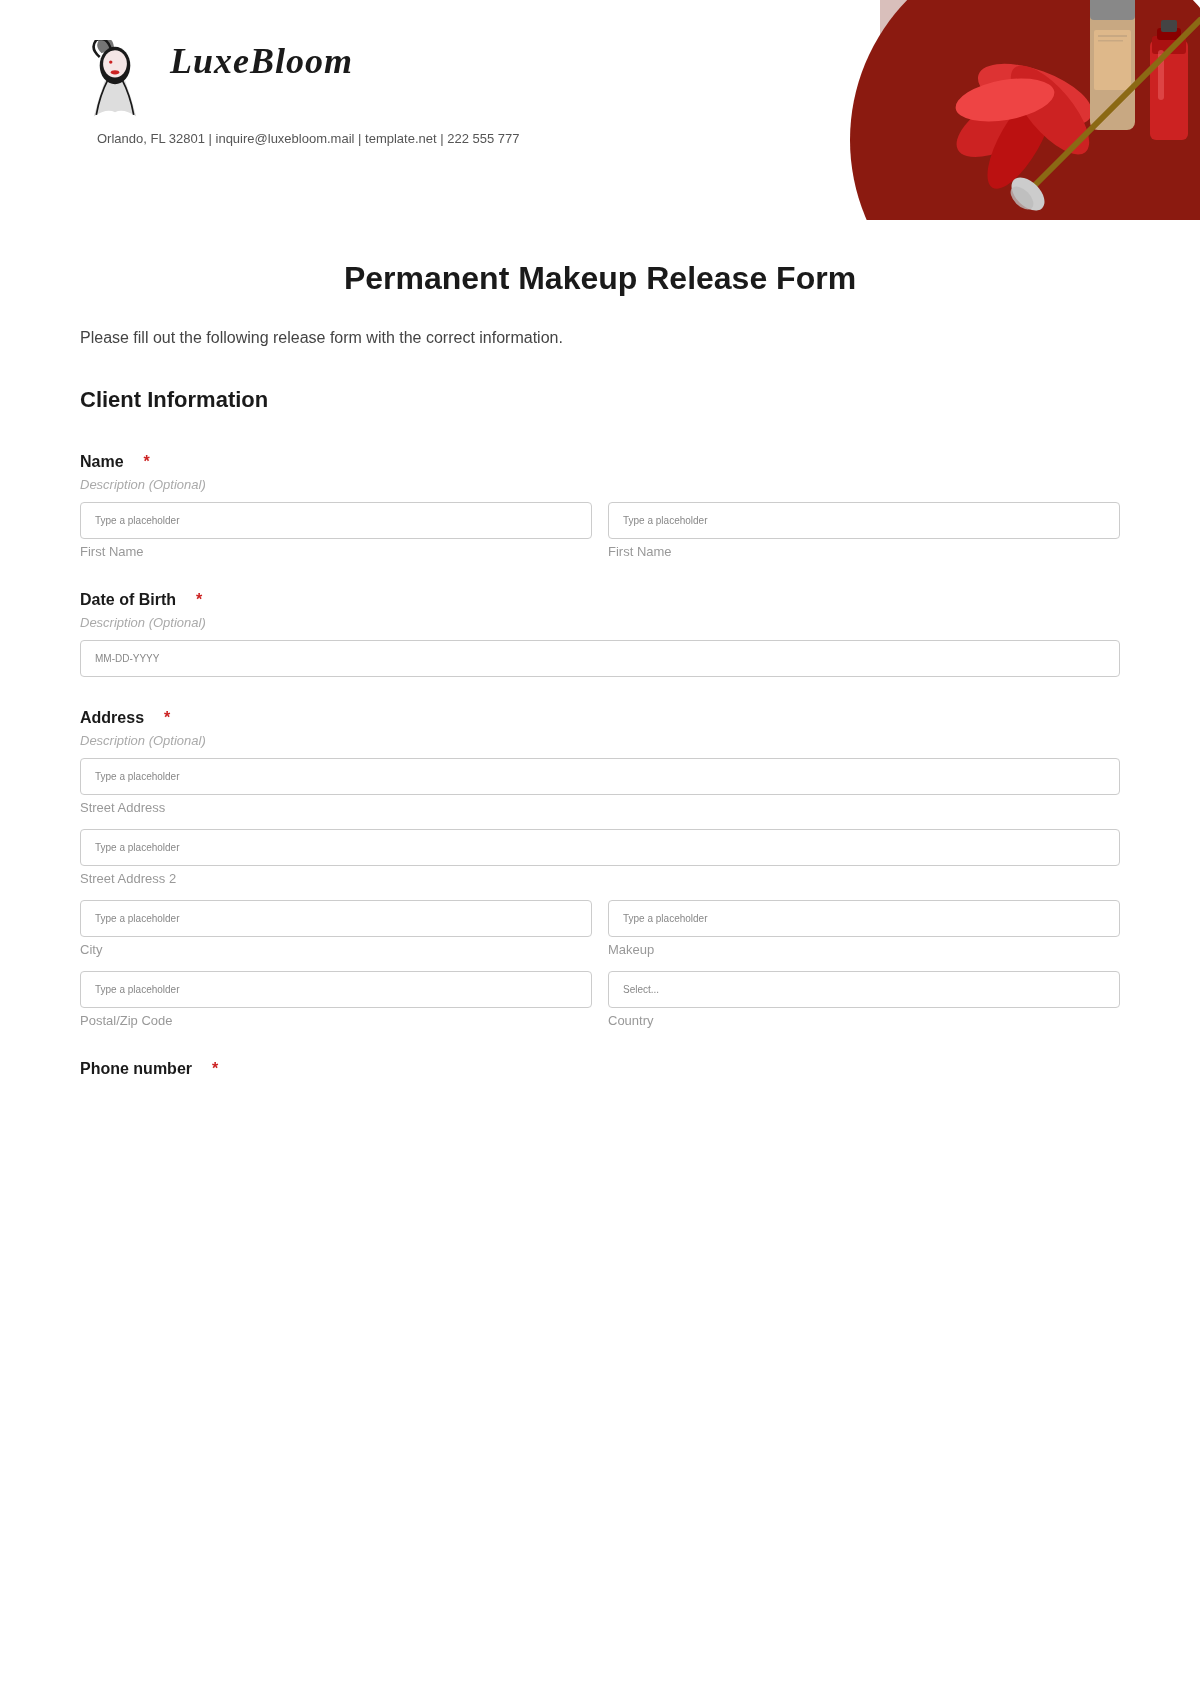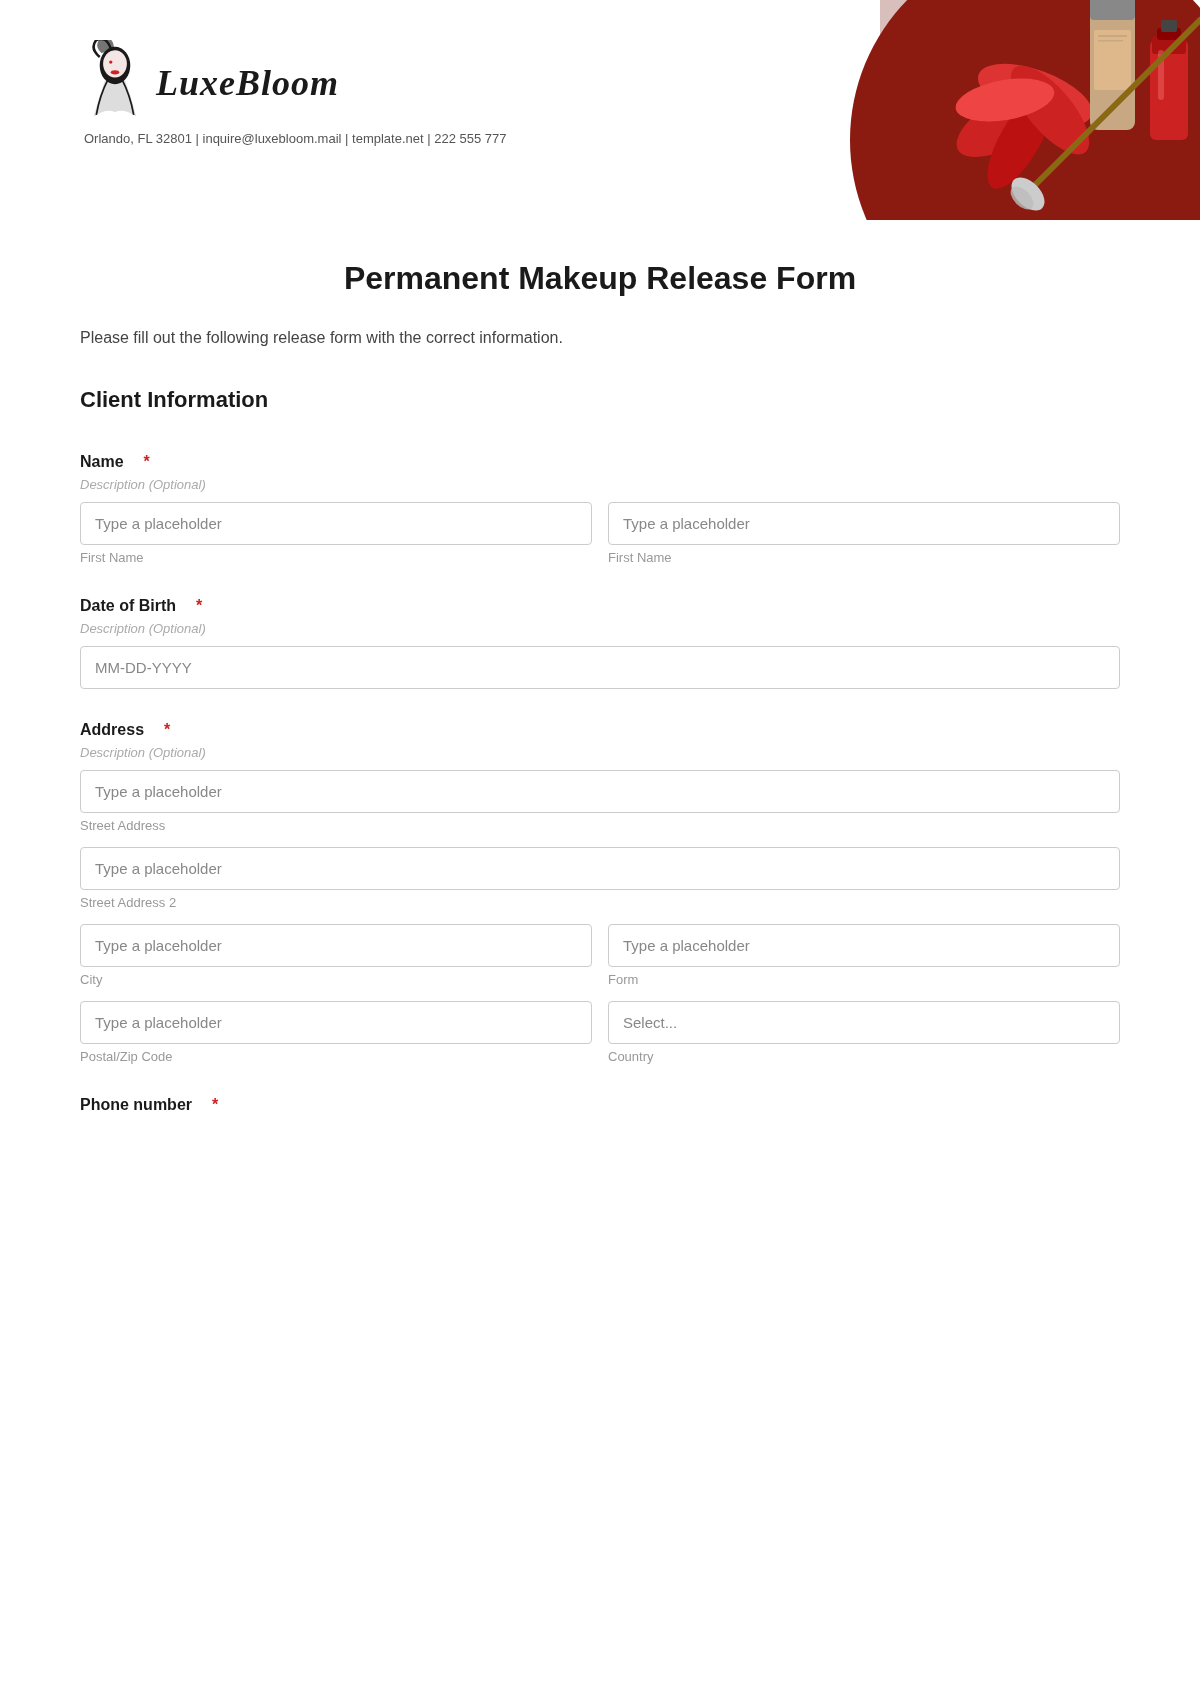--- a/index.html
+++ b/index.html
@@ -37,39 +37,38 @@
       position: absolute;
       left: 80px;
       top: 40px;
       display: flex;
       flex-direction: column;
       align-items: flex-start;
     }
 
     .logo-brand {
       display: flex;
-      align-items: center;
-      gap: 6px;
+      gap: 20px;
     }
 
     .logo-text {
       font-family: 'Georgia', serif;
       font-size: 36px;
       font-style: italic;
       font-weight: bold;
       color: #1a1a1a;
       letter-spacing: 1px;
     }
 
     .logo-subtitle {
       font-family: Arial, sans-serif;
       font-size: 13px;
       color: #555555;
       margin-top: 6px;
-      margin-left: 4px;
+      margin-left: 17px;
     }
 
     
     .logo-svg {
       width: 70px;
       height: 85px;
     }
 
     
     .main-content {
@@ -140,21 +139,21 @@
       display: flex;
       flex-direction: column;
     }
 
     .form-input {
       width: 100%;
       padding: 12px 14px;
       border: 1.5px solid #cccccc;
       border-radius: 4px;
       font-family: Arial, sans-serif;
-      font-size: 15px;
+      font-size: 10px;
       color: #555555;
       background: #ffffff;
       outline: none;
     }
 
     .form-input::placeholder {
       color: #888888;
     }
 
     .form-input.select-input {
@@ -302,21 +301,21 @@
         <span class="input-sublabel">Street Address 2</span>
       </div>
 
       <div class="input-row" style="margin-bottom:14px;">
         <div class="input-wrapper">
           <input type="text" class="form-input" placeholder="Type a placeholder" style="">
           <span class="input-sublabel">City</span>
         </div>
         <div class="input-wrapper">
           <input type="text" class="form-input" placeholder="Type a placeholder" style="">
-          <span class="input-sublabel">Form</span>
+          <span class="input-sublabel">Makeup</span>
         </div>
       </div>
 
       <div class="input-row">
         <div class="input-wrapper">
           <input type="text" class="form-input" placeholder="Type a placeholder" style="">
           <span class="input-sublabel">Postal/Zip Code</span>
         </div>
         <div class="input-wrapper">
           <input type="text" class="form-input select-input" placeholder="Select..." style="">

